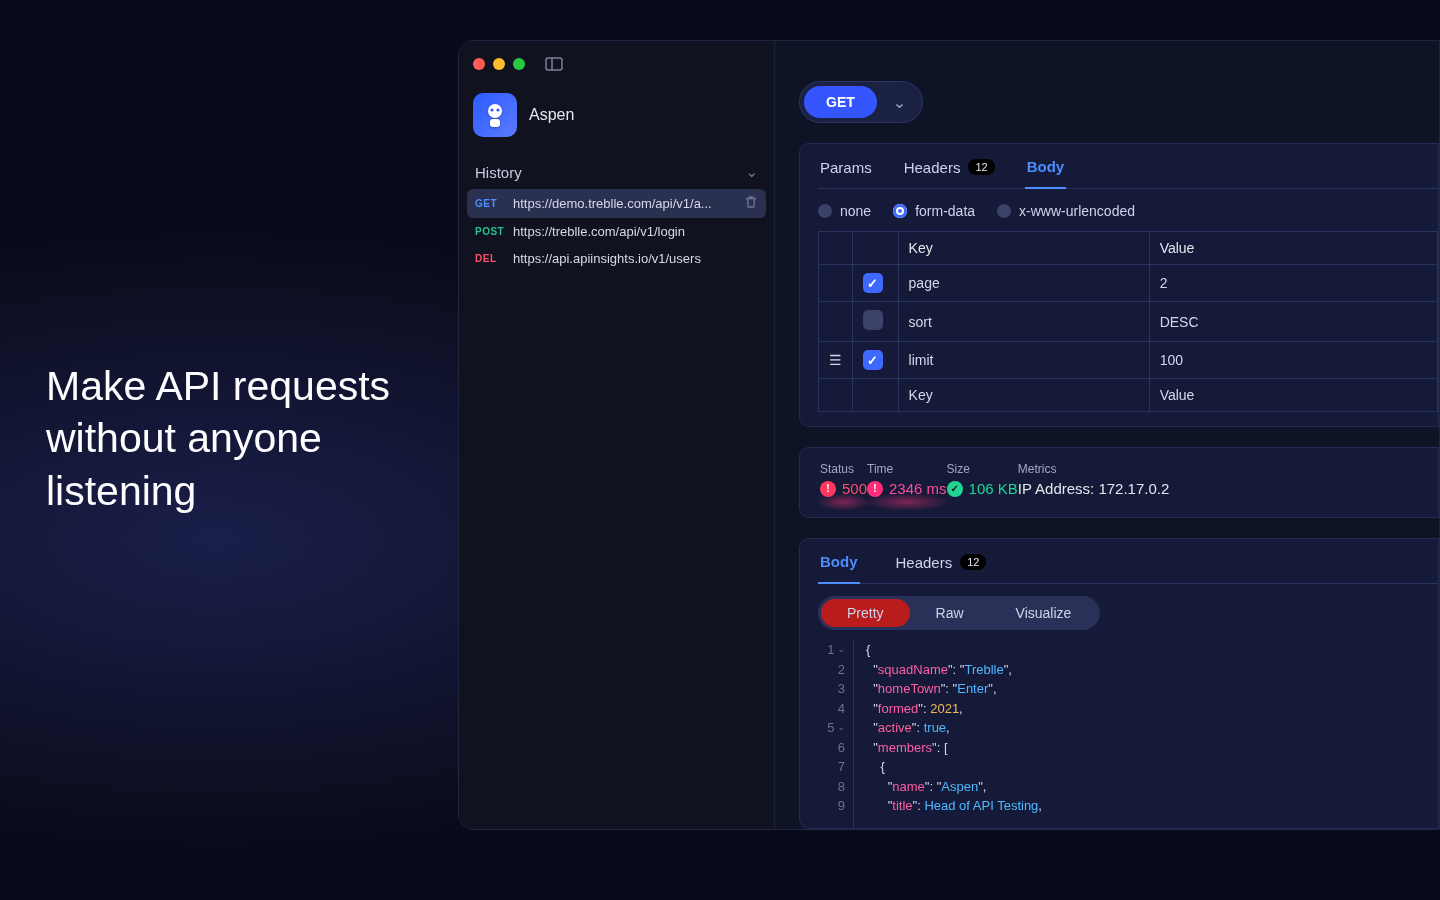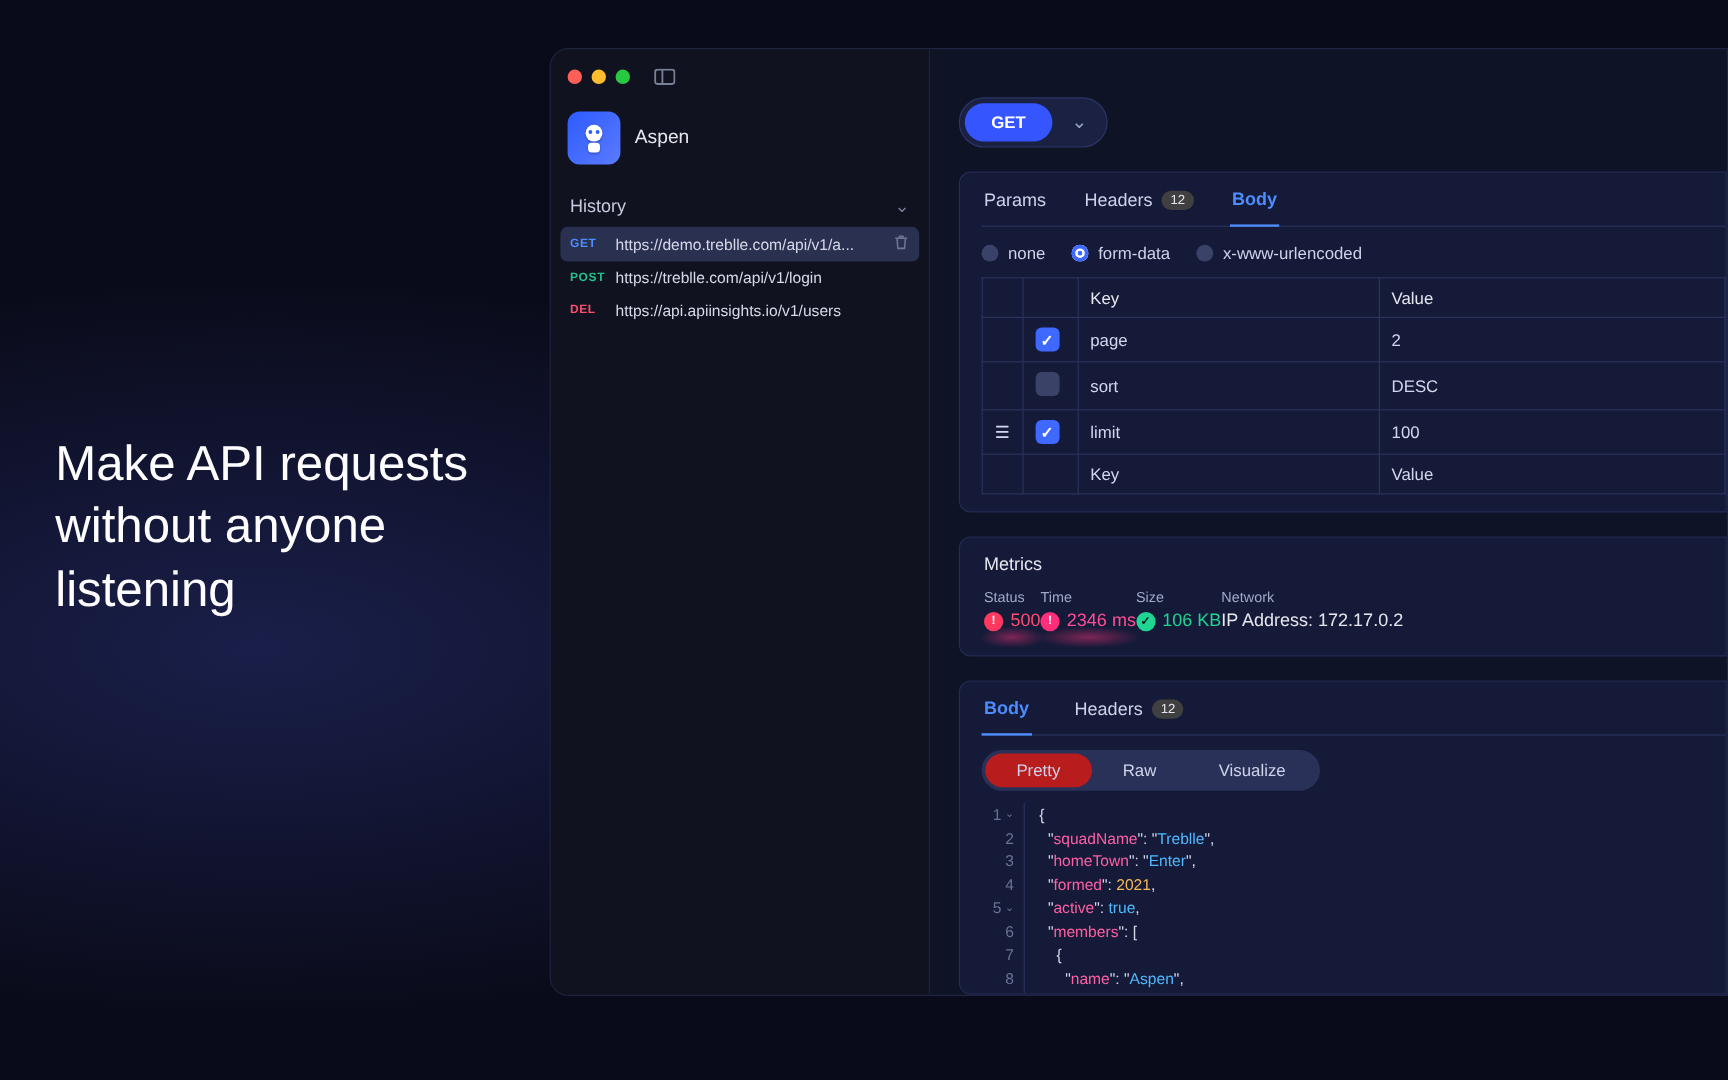--- a/index.html
+++ b/index.html
@@ -37,21 +37,21 @@
   .reqbar { display: flex; gap: 14px; }
   .method-pill { display: flex; align-items: center; background: #1a2142; border: 1px solid #2a3566; border-radius: 24px; padding: 4px 6px 4px 4px; gap: 6px; }
   .method-sel { background: #3555ff; color: #fff; padding: 8px 22px; border-radius: 20px; font-weight: 600; font-size: 14px; }
   .method-chev { padding: 0 10px; color: #9aa3c8; }
   .url-input { flex: 1; background: #141a38; border: 1px solid #232c55; border-left: 1px solid #232c55; padding: 0 18px; display: flex; align-items: center; color: #7b84ab; font-size: 15px; border-radius: 0; border-top-left-radius: 0; border-bottom-left-radius: 0; }
 
   .panel { background: #141a38; border: 1px solid #232c55; border-radius: 10px 0 0 10px; padding: 14px 0 14px 18px; }
   .tabs { display: flex; gap: 28px; border-bottom: 1px solid #2a335d; }
   .tab { padding: 0 2px 12px; font-size: 15px; color: #cfd3ea; display: flex; align-items: center; gap: 8px; cursor: pointer; }
   .tab.active { color: #4d8dff; border-bottom: 2px solid #4d8dff; font-weight: 600; margin-bottom: -1px; }
-  .badge { background: #404040; color: #e6e7ee; font-size: 11px; border-radius: 10px; padding: 2px 7px; }
+  .badge { background: #000000; color: #e6e7ee; font-size: 11px; border-radius: 10px; padding: 2px 7px; }
 
   .radio-row { display: flex; gap: 22px; padding: 14px 0 12px; font-size: 14px; color: #cfd3ea; }
   .radio { display: flex; align-items: center; gap: 8px; }
   .rdot { width: 14px; height: 14px; border-radius: 50%; background: #3a4268; }
   .rdot.on { background: #3f68ff; box-shadow: inset 0 0 0 3px #3f68ff, inset 0 0 0 5px #fff; }
 
   table.kv { width: 100%; border-collapse: collapse; font-size: 14px; }
   table.kv th, table.kv td { border: 1px solid #2a335d; padding: 8px 10px; text-align: left; color: #d4d7ec; }
   table.kv th { font-weight: 500; color: #e6e7ee; }
   .ck { width: 46px; text-align: center; }
@@ -210,21 +210,20 @@
                 <td class="drag-cell"></td>
                 <td class="ck"></td>
                 <td class="ph">Key</td>
                 <td class="ph">Value</td>
               </tr>
             </tbody>
         </table>
       </section>
 
       <section class="panel">
-        <div class="metrics-title">Metrics</div>
         <div class="metrics-row">
           <div class="metric glow">
               <span class="metric-label">Status</span>
               <span class="metric-val" style="color:#ff4d6d">
                 <span class="mdot err">!</span>
                 <span>500</span>
               </span>
             </div>
           <div class="metric glow">
               <span class="metric-label">Time</span>
@@ -234,21 +233,21 @@
               </span>
             </div>
           <div class="metric">
               <span class="metric-label">Size</span>
               <span class="metric-val" style="color:#1fd591">
                 <span class="mdot ok">✓</span>
                 <span>106 KB</span>
               </span>
             </div>
           <div class="metric">
-              <span class="metric-label">Network</span>
+              <span class="metric-label">Metrics</span>
               <span class="metric-val">
                 <span>IP Address: 172.17.0.2</span>
               </span>
             </div>
         </div>
       </section>
 
       <section class="panel" style="flex:1; overflow:hidden;">
         <div class="resp-tabs">
           <div class="tab active">

